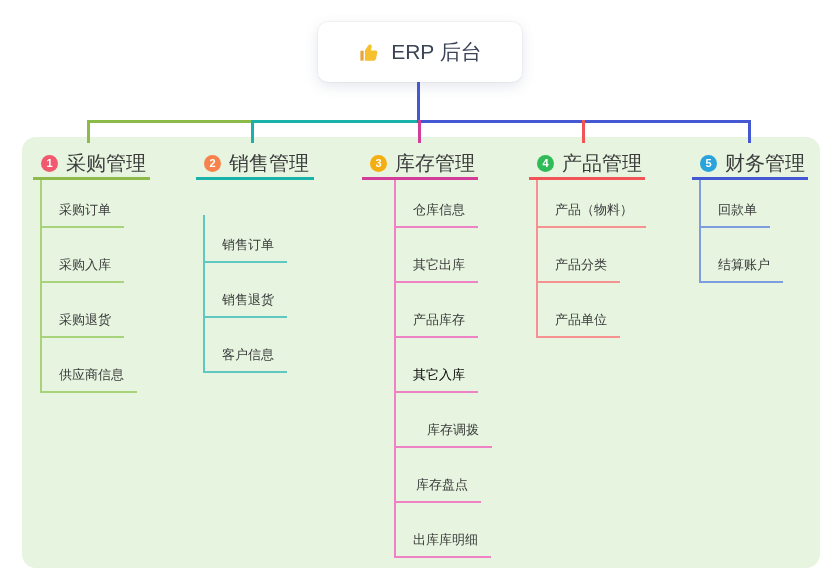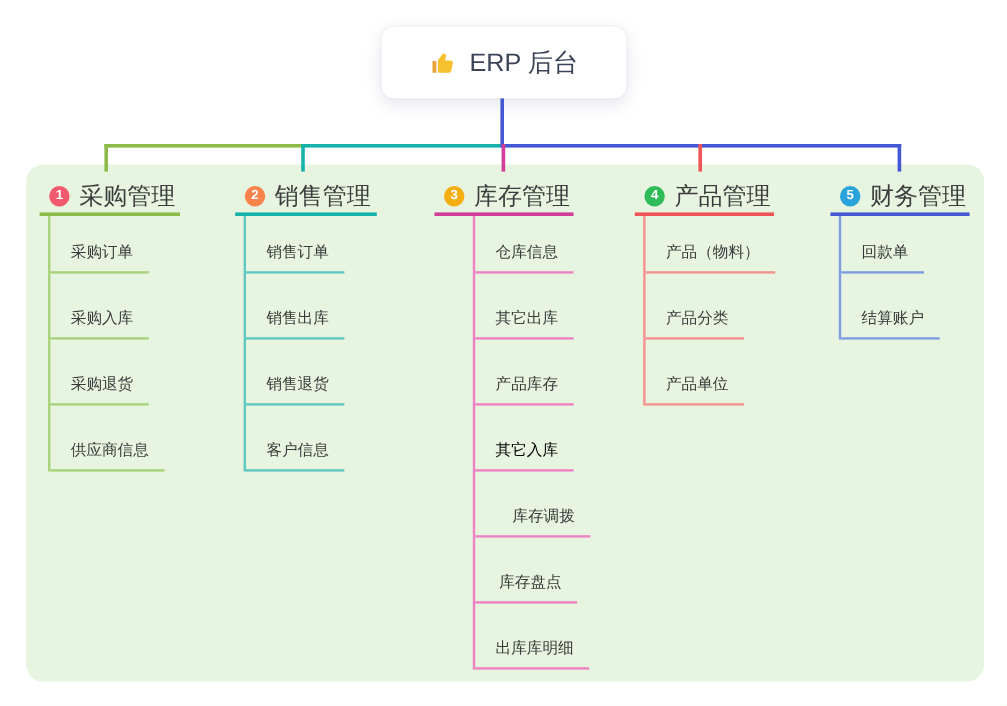--- a/index.html
+++ b/index.html
@@ -75,26 +75,23 @@
         <div class="child">
           <span class="child-label" style="border-bottom-color: rgb(169, 211, 123); color: rgb(58, 58, 58);">供应商信息</span>
         </div>
       </div>
     </div>
     <div class="branch" style="left: 196px;">
       <div class="branch-title-row" style="width: 118px; border-bottom-color: rgb(25, 178, 171);">
         <span class="badge" style="background: rgb(248, 130, 75);">2</span>
         <span class="branch-title-text" style="color: rgb(60, 60, 60);">销售管理</span>
       </div>
-      <div class="children" style="border-left-color: rgb(95, 201, 193);">
+      <div class="children" style="border-left-color: rgb(95, 201, 193); margin-top: 35px;">
         <div class="child">
           <span class="child-label" style="border-bottom-color: rgb(95, 201, 193); color: rgb(58, 58, 58);">销售订单</span>
-        </div>
-        <div class="child">
-          <span class="child-label" style="border-bottom-color: rgb(95, 201, 193); color: rgb(58, 58, 58);">销售出库</span>
         </div>
         <div class="child">
           <span class="child-label" style="border-bottom-color: rgb(95, 201, 193); color: rgb(58, 58, 58);">销售退货</span>
         </div>
         <div class="child">
           <span class="child-label" style="border-bottom-color: rgb(95, 201, 193); color: rgb(58, 58, 58);">客户信息</span>
         </div>
       </div>
     </div>
     <div class="branch" style="left: 362px;">

